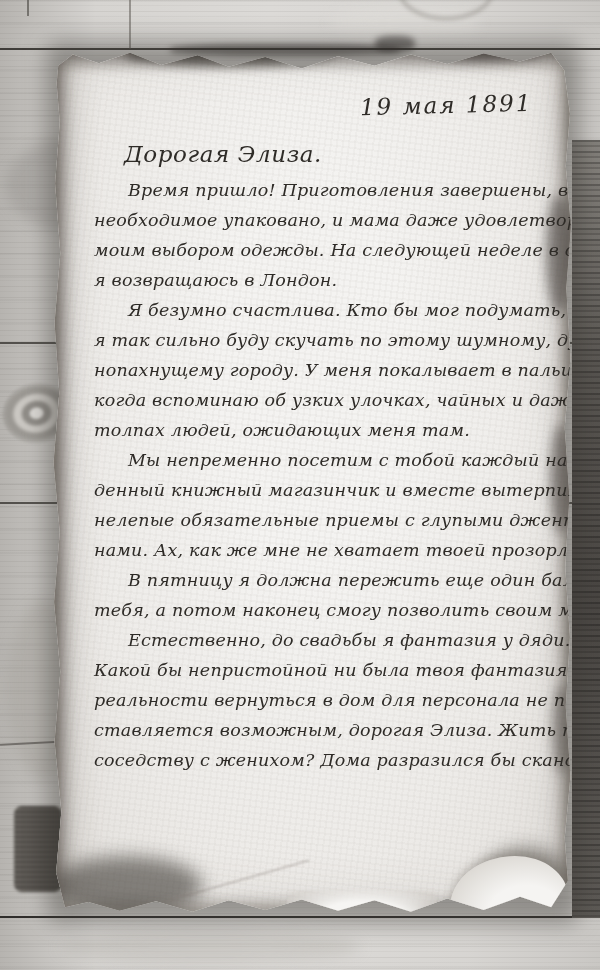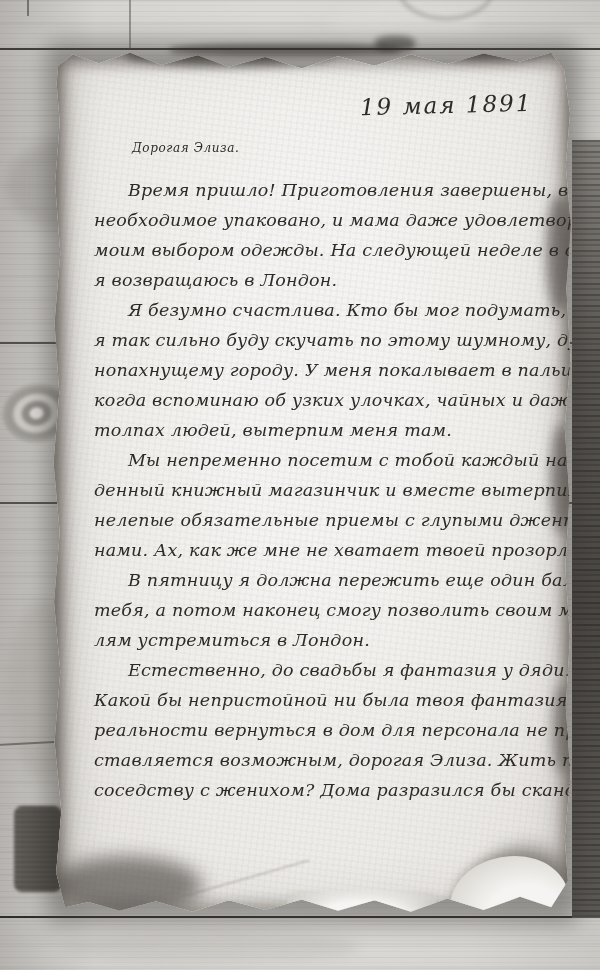--- a/index.html
+++ b/index.html
@@ -117,22 +117,22 @@
   .crease{left:110px;bottom:34px;width:150px;height:2px;background:rgba(125,119,111,0.35);
     transform:rotate(-16deg);filter:blur(1.2px);}
 
   
   .content{position:absolute;inset:0;color:var(--ink);font-style:italic;}
   .letter-date{
     position:absolute;top:48px;right:40px;
     font-size:23px;letter-spacing:2px;transform:rotate(-1.5deg);
   }
   .letter-salutation{
-    position:absolute;top:97px;left:80px;
-    font-size:12px;letter-spacing:0.6px;
+    position:absolute;top:97px;left:72px;
+    font-size:23px;letter-spacing:0.6px;
   }
   .letter-body{
     position:absolute;top:131px;left:42px;width:442px;
     font-size:17.5px;letter-spacing:0.2px;
   }
   .line{height:30px;line-height:30px;text-align:justify;text-align-last:justify;white-space:nowrap;}
   .line.first{padding-left:34px;}
   .line.last{text-align-last:left;}
 </style>
 </head>
@@ -183,28 +183,27 @@
       <div class="letter-salutation">Дорогая Элиза.</div>
       <div class="letter-body">
           <div class="line first">Время пришло! Приготовления завершены, все</div>
           <div class="line">необходимое упаковано, и мама даже удовлетворена</div>
           <div class="line">моим выбором одежды. На следующей неделе в среду</div>
           <div class="line last">я возвращаюсь в Лондон.</div>
           <div class="line first">Я безумно счастлива. Кто бы мог подумать, что</div>
           <div class="line">я так сильно буду скучать по этому шумному, дур-</div>
           <div class="line">нопахнущему городу. У меня покалывает в пальцах,</div>
           <div class="line">когда вспоминаю об узких улочках, чайных и даже о</div>
-          <div class="line last">толпах людей, вытерпим меня там.</div>
+          <div class="line last">толпах людей, ожидающих меня там.</div>
           <div class="line first">Мы непременно посетим с тобой каждый най-</div>
           <div class="line">денный книжный магазинчик и вместе вытерпим эти</div>
           <div class="line">нелепые обязательные приемы с глупыми джентльме-</div>
           <div class="line">нами. Ах, как же мне не хватает твоей прозорли-</div>
           <div class="line first">В пятницу я должна пережить еще один бал без</div>
           <div class="line">тебя, а потом наконец смогу позволить своим мыс-</div>
-          <div class="line last">лям устремиться в Лондон.</div>
           <div class="line first">Естественно, до свадьбы я фантазия у дяди.</div>
           <div class="line">Какой бы непристойной ни была твоя фантазия, в</div>
           <div class="line">реальности вернуться в дом для персонала не пред-</div>
           <div class="line">ставляется возможным, дорогая Элиза. Жить по</div>
           <div class="line last">соседству с женихом? Дома разразился бы скандал.</div>
         </div>
     </div>
   </div>
 
 </div>

